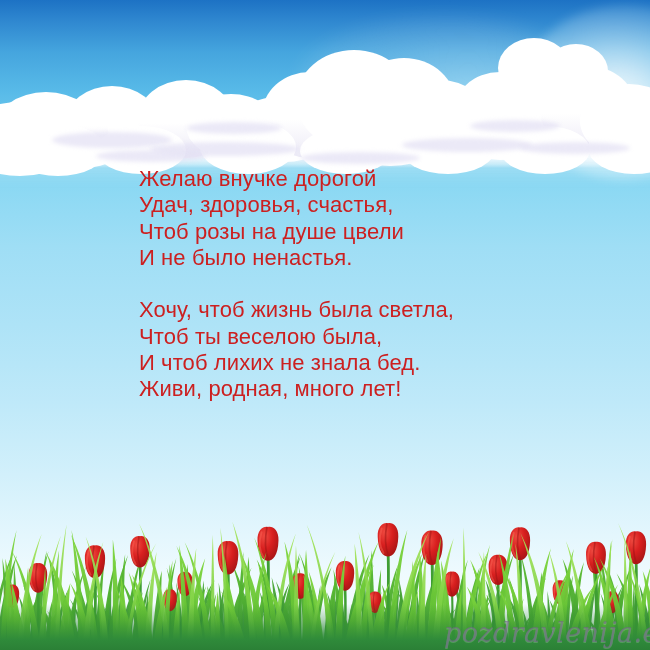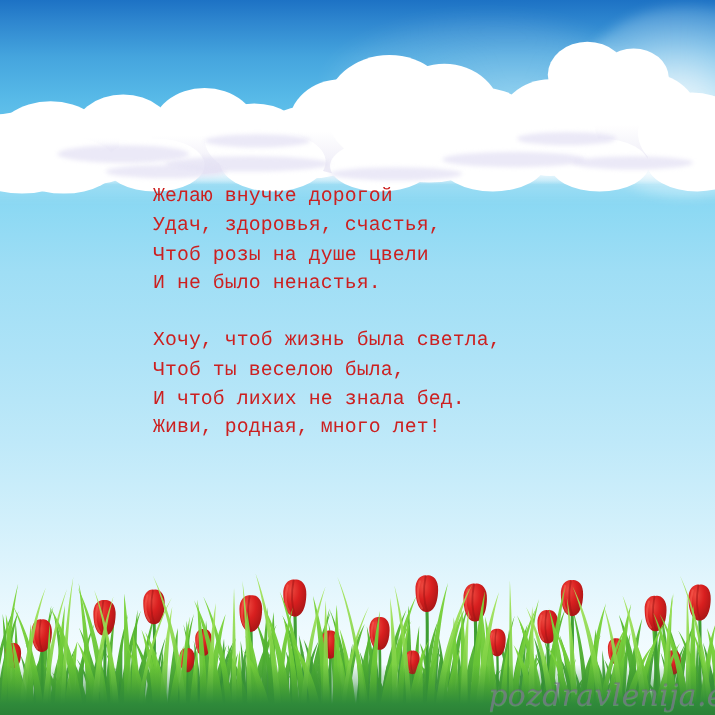--- a/index.html
+++ b/index.html
@@ -84,22 +84,22 @@
     position:absolute;border-radius:50%;
     background:rgba(226,224,243,.75);
     filter:blur(2px);
   }
 
   
   #poem{
     position:absolute;left:139px;top:166px;
     width:420px;
     color:#cc2020;
-    font-family:Liberation Mono, monospace;
-    font-size:18px;
+    font-family:Liberation Sans, sans-serif;
+    font-size:22px;
     line-height:26.3px;
     letter-spacing:.1px;
     white-space:pre;
   }
   #poem .stanza-gap{display:block;height:26.3px;}
   #poem .ln{display:block;}
 
   
   #grass{
     position:absolute;left:0;bottom:0;width:650px;height:135px;

